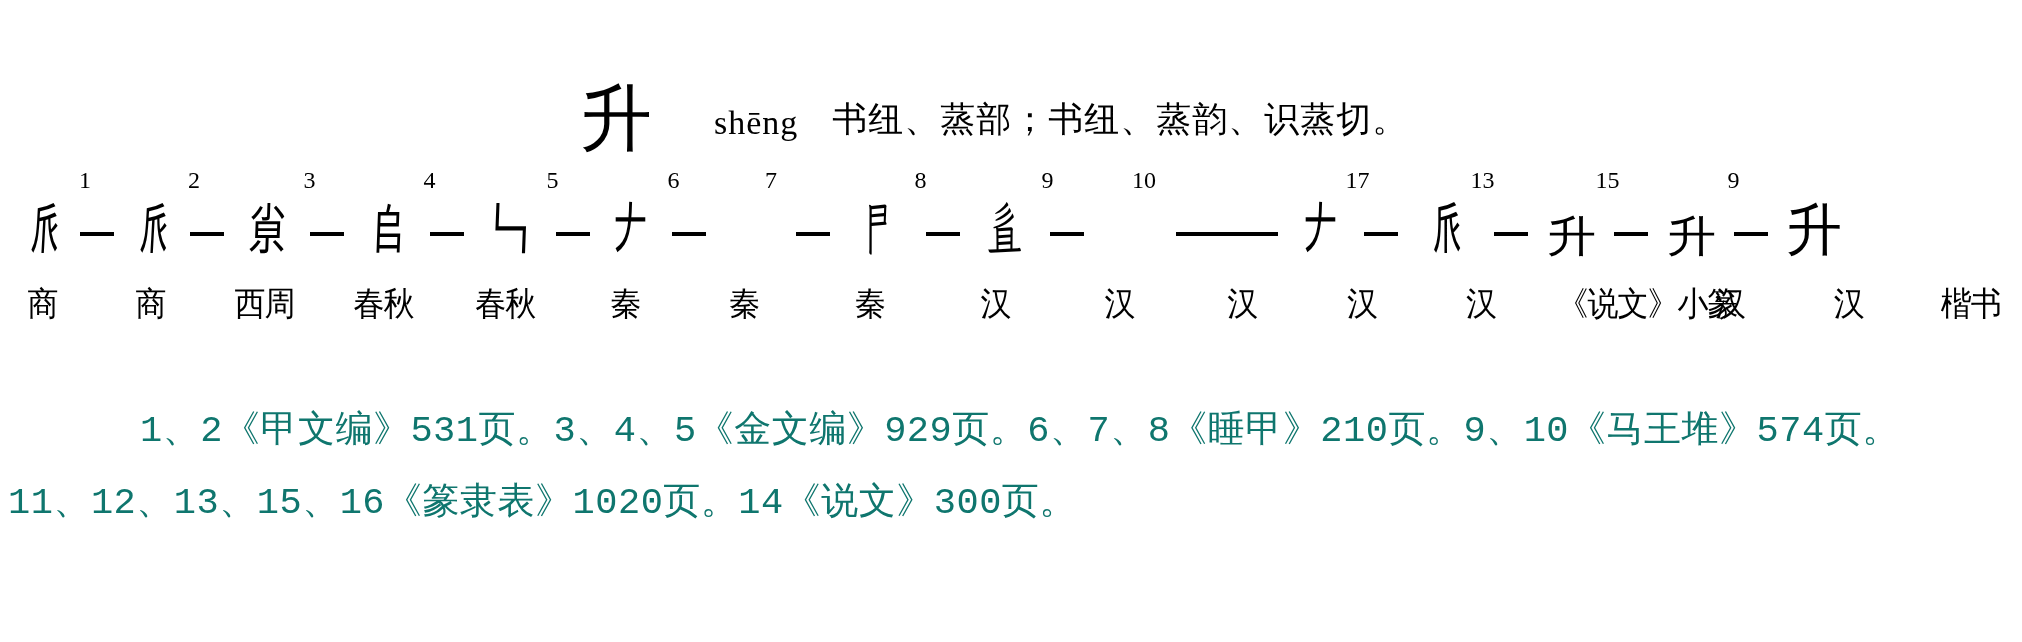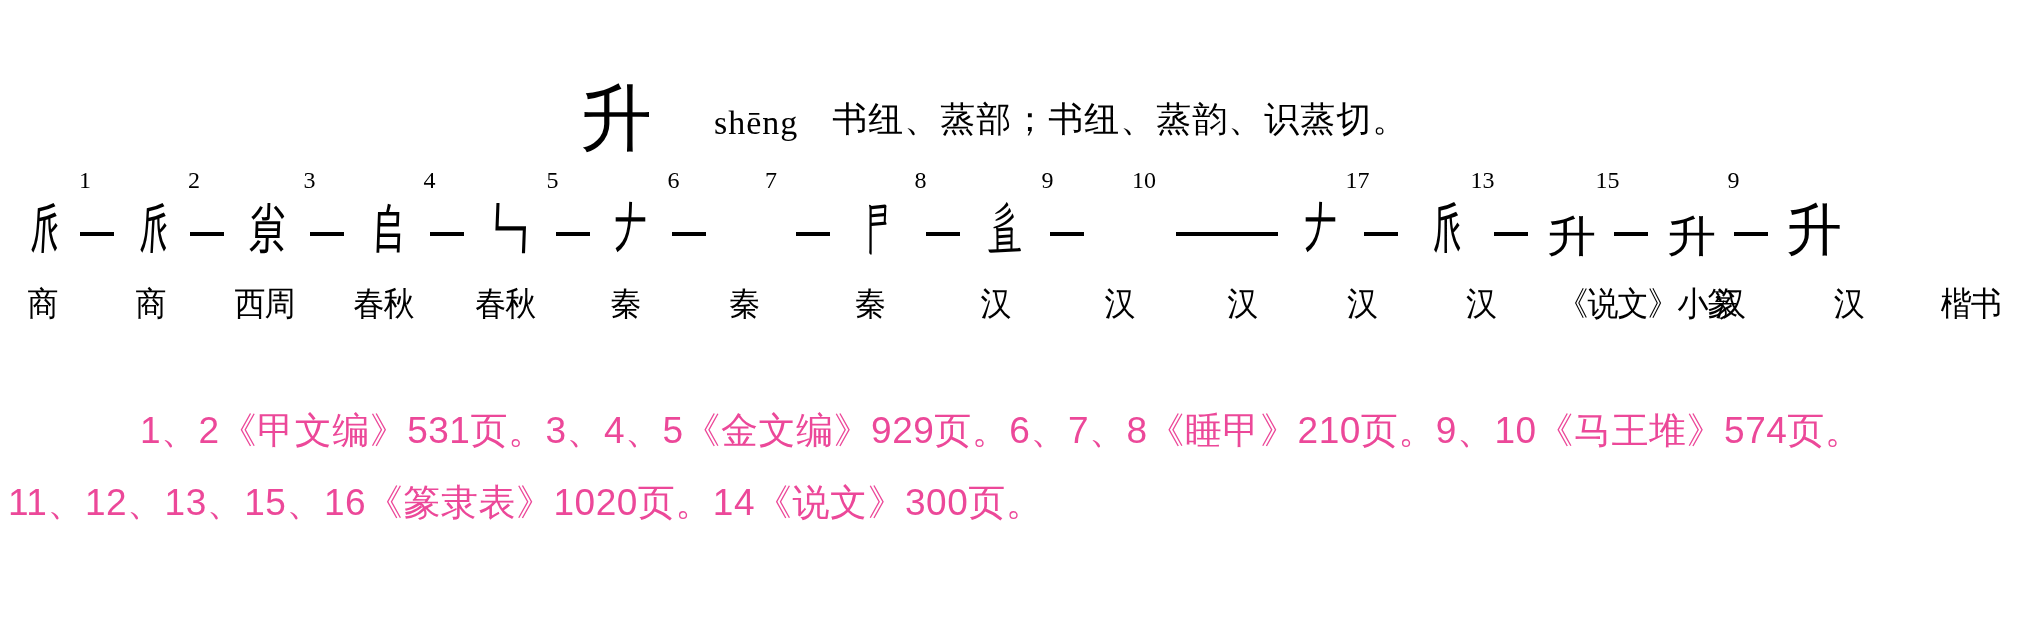--- a/index.html
+++ b/index.html
@@ -158,26 +158,26 @@
   }
 
   
   .notes {
     position: absolute;
     left: 0;
     top: 395px;
     width: 2022px;
   }
   .note-line {
-    font-family: Liberation Sans, sans-serif;
+    font-family: Liberation Mono, monospace;
     font-size: 37px;
     line-height: 72px;
     letter-spacing: 0.5px;
     white-space: nowrap;
-    color: #ec4899;
+    color: #0f766e;
   }
   .note-line.first  { padding-left: 140px; }
   .note-line.second { padding-left: 8px; }
 </style>
 </head>
 <body>
 
 <div class="header">
   <span class="head-char">升</span>
   <span class="head-pinyin">shēng</span>

